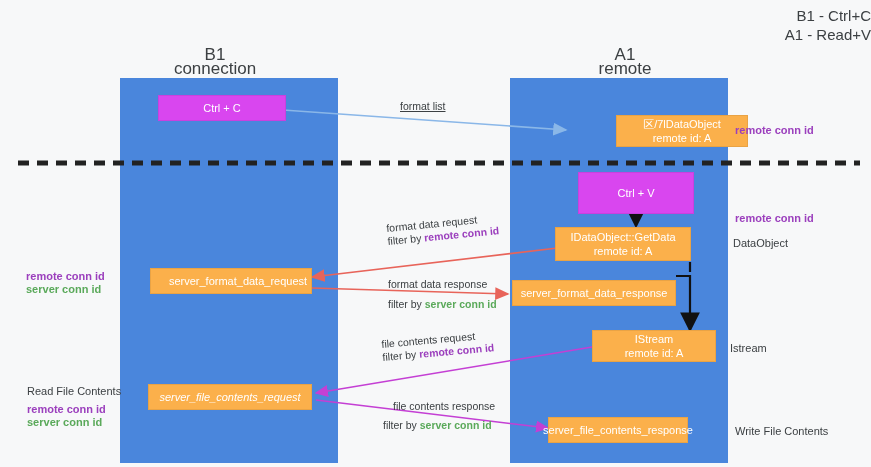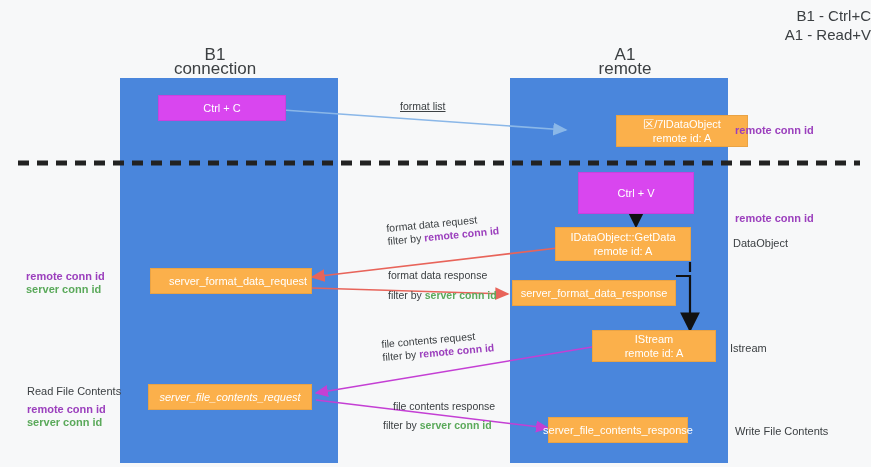--- a/index.html
+++ b/index.html
@@ -136,21 +136,21 @@
 
   <div class="edge-lbl" style="left:400px;top:100px;text-decoration:underline;">
     <span>format list</span>
   </div>
 
   <div class="edge-lbl rot" style="left:387px;top:222px;transform:rotate(-5.5deg);">
     <div><span>format data request</span></div>
     <div><span>filter by </span><b class="purple">remote conn id</b></div>
   </div>
 
-  <div class="edge-lbl" style="left:388px;top:269px;">
+  <div class="edge-lbl" style="left:388px;top:278px;">
     <div><span>format data response</span></div>
     <div style="margin-top:7px;"><span>filter by </span><b class="green">server conn id</b></div>
   </div>
 
   <div class="edge-lbl rot" style="left:382px;top:338px;transform:rotate(-5deg);">
     <div><span>file contents request</span></div>
     <div><span>filter by </span><b class="purple">remote conn id</b></div>
   </div>
 
   <div class="edge-lbl" style="left:393px;top:400px;">

